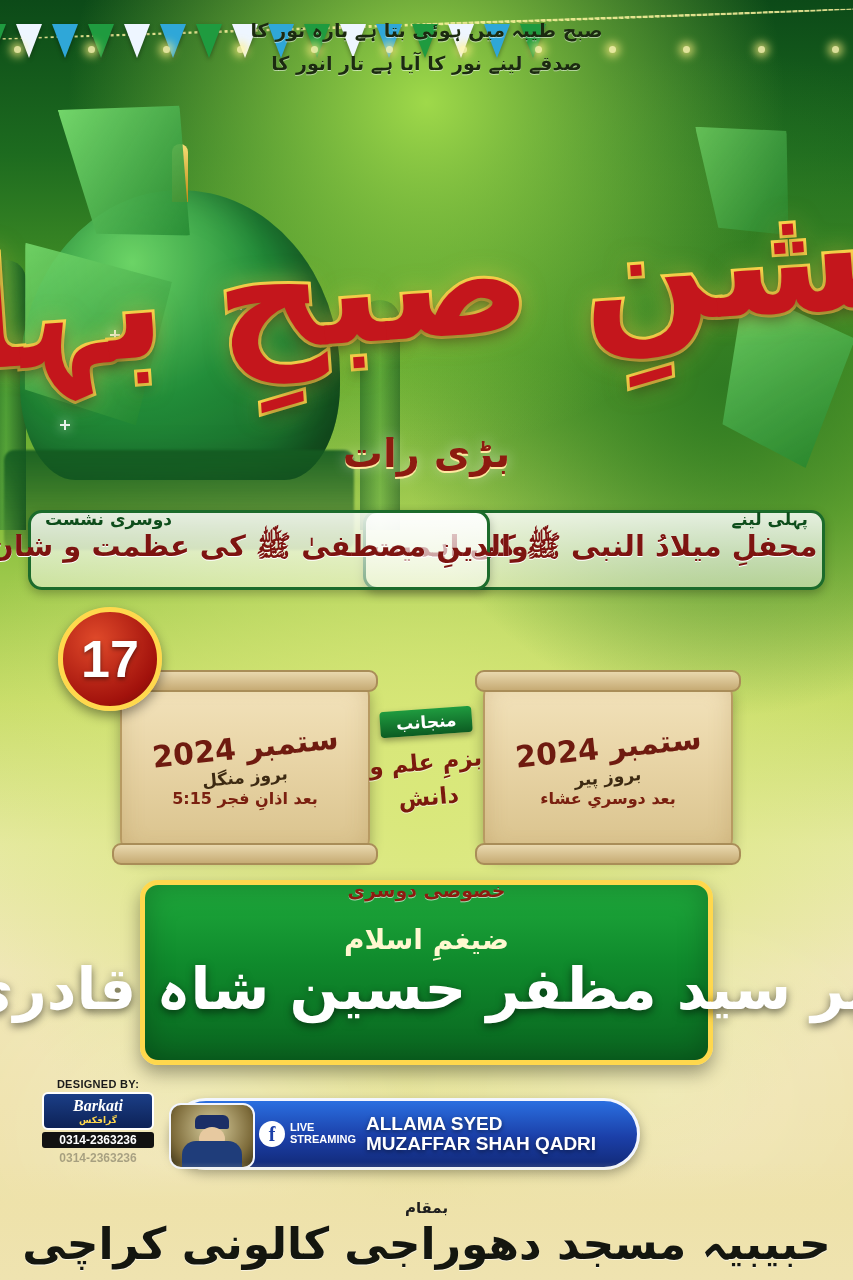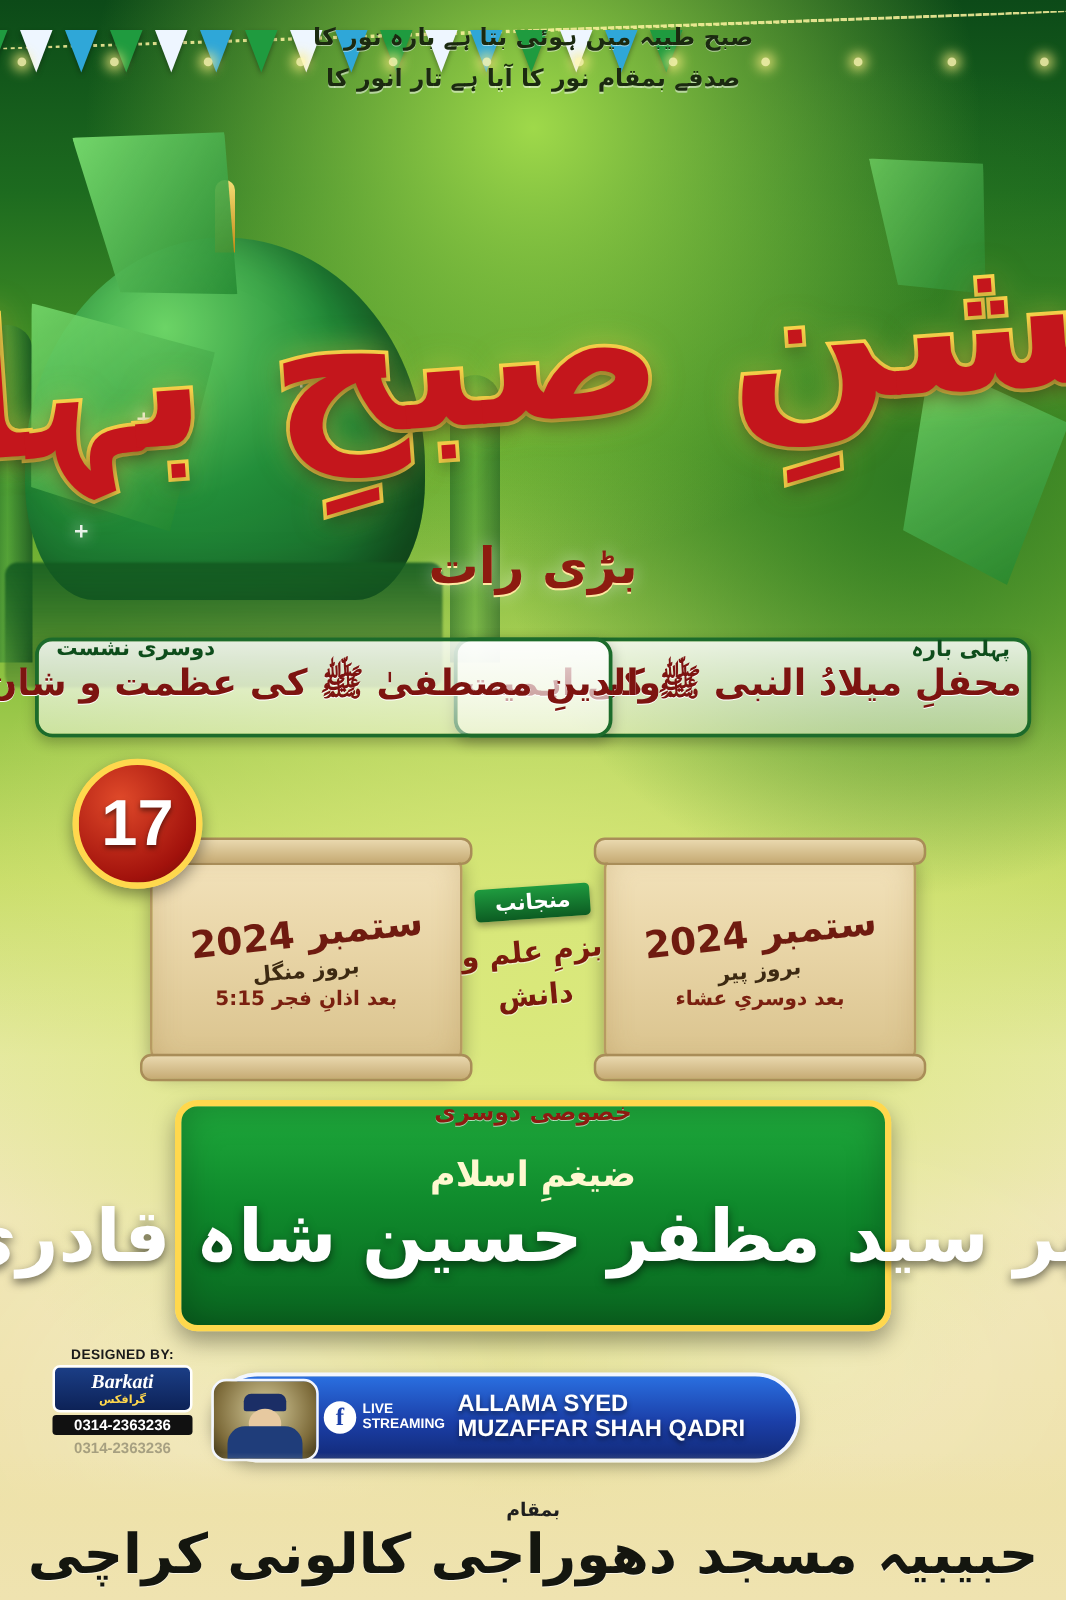--- a/index.html
+++ b/index.html
@@ -392,32 +392,32 @@
         <span class="bulb"></span>
         <span class="bulb"></span>
         <span class="bulb"></span>
         <span class="bulb"></span>
       </div>
     </div>
   </div>
 
   <div class="top-couplet urdu">
     <div>صبح طیبہ میں ہوئی بتا ہے بارہ نور کا</div>
-    <div>صدقے بمقام نور کا آیا ہے تار انور کا</div>
+    <div>صدقے لینے نور کا آیا ہے تار انور کا</div>
   </div>
 
   <div class="headline-wrap">
     <div class="headline">جشنِ صبحِ بہار</div>
   </div>
 
   <div class="subhead">بڑی رات</div>
 
   <div class="sessions">
     <div class="session right">
-      <span class="session-tag">پہلی بارہ</span>
+      <span class="session-tag">پہلی لینے</span>
       <span class="session-title">محفلِ میلادُ النبی ﷺ کی اہمیت</span>
     </div>
     <div class="session left">
       <span class="session-tag">دوسری نشست</span>
       <span class="session-title">والدینِ مصطفیٰ ﷺ کی عظمت و شان</span>
     </div>
   </div>
 
   <div class="scrolls">
     <div class="scroll r">

